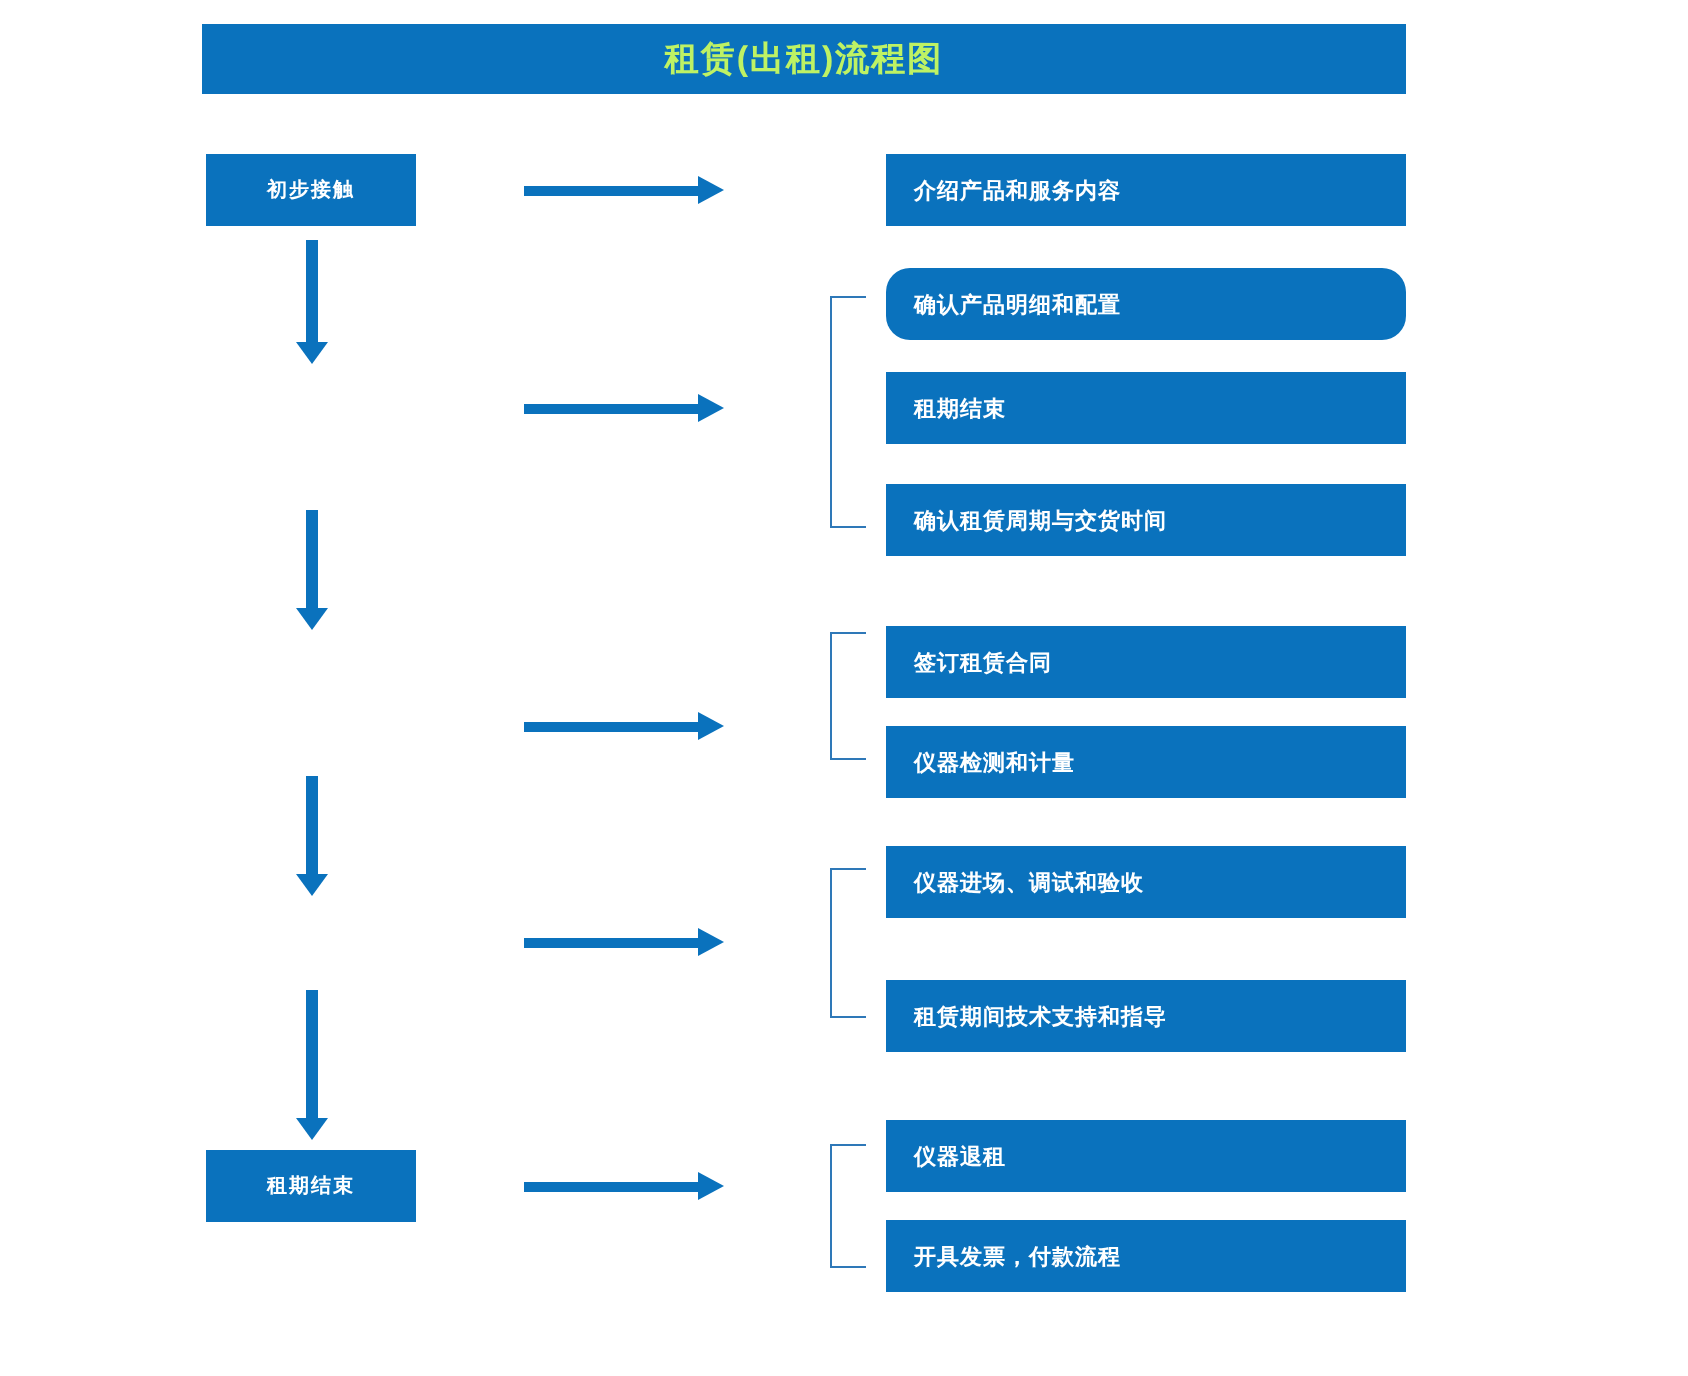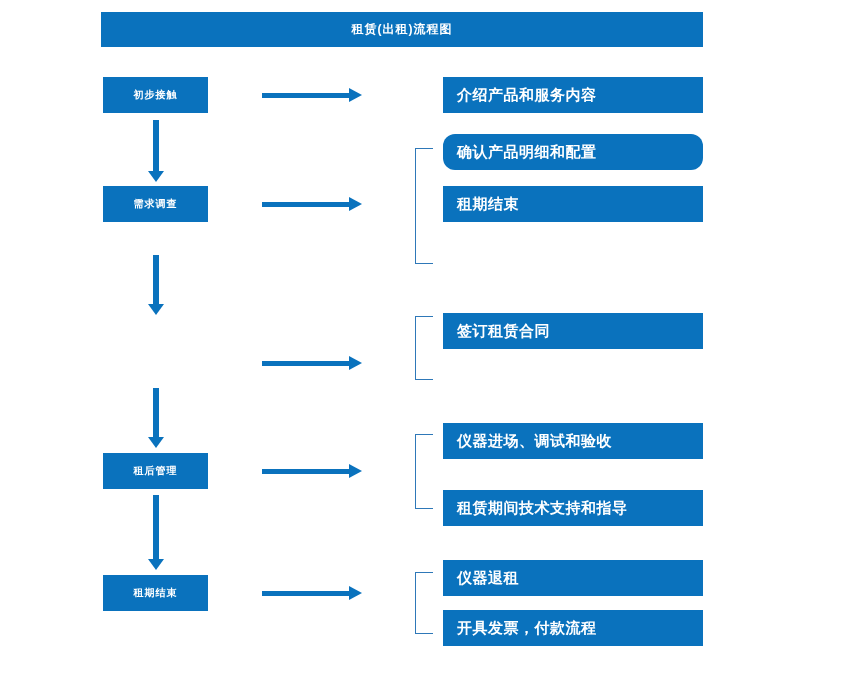--- a/index.html
+++ b/index.html
@@ -21,22 +21,22 @@
   }
 
   
   .title-bar {
     position: absolute;
     left: 101px;
     top: 12px;
     width: 602px;
     height: 35px;
     background: #0a72bd;
-    color: #ffffff;
-    font-size: 12px;
+    color: #bef264;
+    font-size: 17px;
     font-weight: bold;
     display: flex;
     align-items: center;
     justify-content: center;
     letter-spacing: 1px;
   }
 
   
   .stage-box {
     position: absolute;
@@ -54,21 +54,21 @@
   }
 
   
   .detail-box {
     position: absolute;
     left: 443px;
     width: 260px;
     height: 36px;
     background: #0a72bd;
     color: #ffffff;
-    font-size: 15px;
+    font-size: 11px;
     font-weight: bold;
     display: flex;
     align-items: center;
     padding-left: 14px;
     box-sizing: border-box;
     letter-spacing: 0.5px;
   }
 
   
   .h-arrow {
@@ -130,24 +130,22 @@
 </style>
 </head>
 <body>
 
 <div id="canvas">
 
   <div class="title-bar">租赁(出租)流程图</div>
 
   <div class="stage-box" style="top:77px;">初步接触</div>
 
-  <div class="stage-box" style="top:186px;">需求调查</div>
-
-
-  <div class="stage-box" style="top:453px;">租后管理</div>
+
+
 
   <div class="stage-box" style="top:575px;text-align:center;">租期结束</div>
 
   <div class="v-arrow" style="left:148px; top:120px; height:62px;">
     <div class="shaft" style="height:51px;"></div>
     <div class="head"></div>
   </div>
 
   <div class="v-arrow" style="left:148px; top:255px; height:60px;">
     <div class="shaft" style="height:49px;"></div>
@@ -196,23 +194,25 @@
   <div class="bracket" style="left:415px; top:434px; height:75px;"></div>
 
   <div class="bracket" style="left:415px; top:572px; height:62px;"></div>
 
   <div class="detail-box" style="top:77px;">介绍产品和服务内容</div>
 
   <div class="detail-box" style="top:134px;border-radius:12px;">确认产品明细和配置</div>
 
   <div class="detail-box" style="top:186px;">租期结束</div>
 
+  <div class="detail-box" style="top:242px;">确认租赁周期与交货时间</div>
 
   <div class="detail-box" style="top:313px;text-align:center;">签订租赁合同</div>
 
+  <div class="detail-box" style="top:363px;">仪器检测和计量</div>
 
   <div class="detail-box" style="top:490px;">租赁期间技术支持和指导</div>
 
   <div class="detail-box" style="top:423px;">仪器进场、调试和验收</div>
 
   <div class="detail-box" style="top:560px;">仪器退租</div>
 
   <div class="detail-box" style="top:610px;">开具发票，付款流程</div>
 
 </div>

